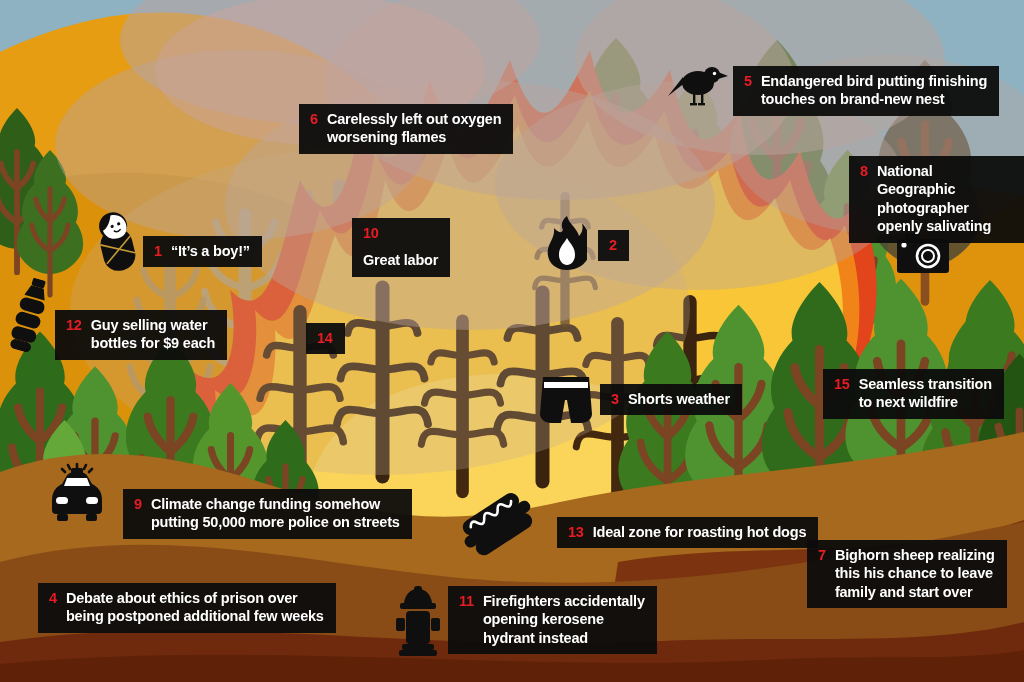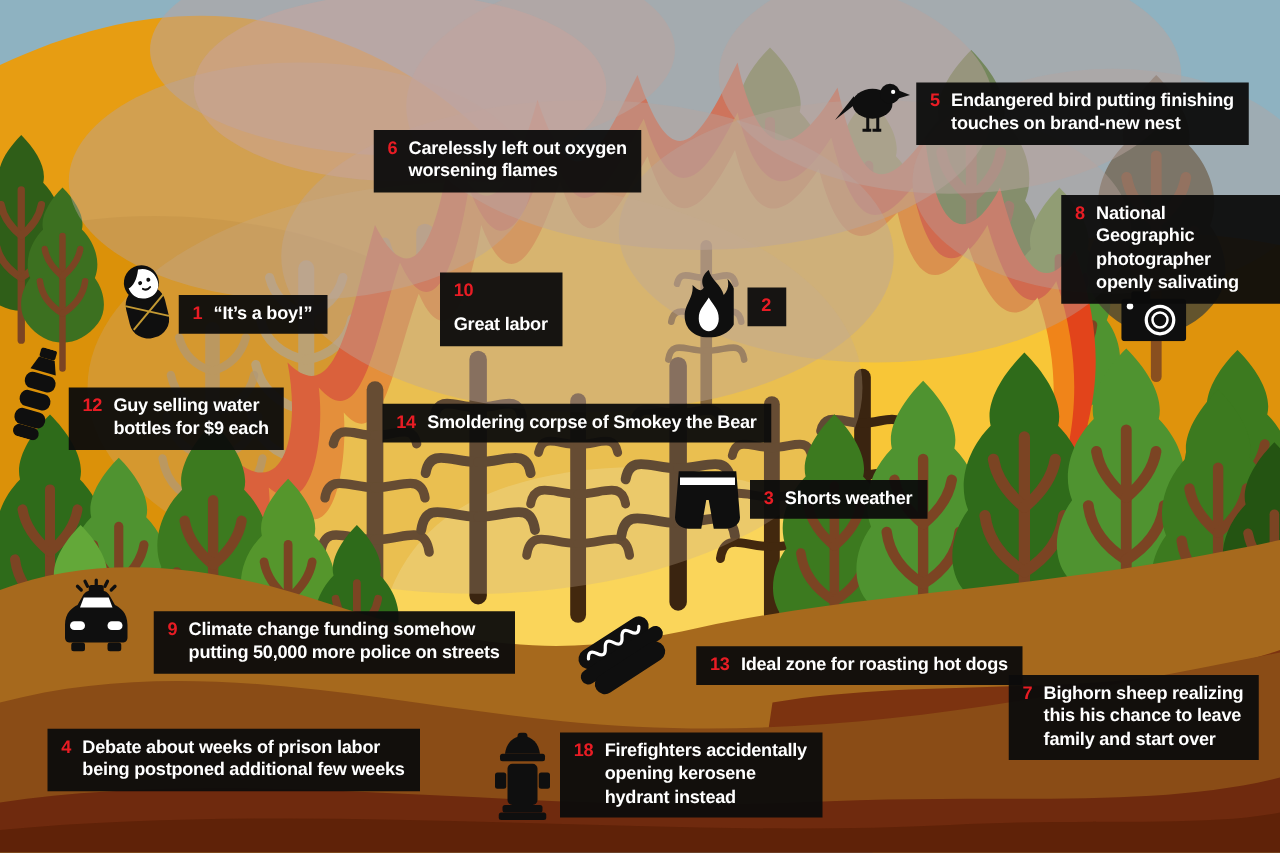--- a/index.html
+++ b/index.html
@@ -258,21 +258,21 @@
     <span class="num">2</span>
   </div>
 
   <div class="callout" style="left:600px;top:384px;">
     <span class="num">3</span>
     <span class="txt">Shorts weather</span>
   </div>
 
   <div class="callout" style="left:38px;top:583px;">
     <span class="num">4</span>
-    <span class="txt">Debate about weeks of prison labor
+    <span class="txt">Debate about ethics of prison over
 being postponed additional few weeks</span>
   </div>
 
   <div class="callout" style="left:733px;top:66px;">
     <span class="num">5</span>
     <span class="txt">Endangered bird putting finishing
 touches on brand-new nest</span>
   </div>
 
   <div class="callout" style="left:299px;top:104px;">
@@ -300,36 +300,40 @@
     <span class="txt">Climate change funding somehow
 putting 50,000 more police on streets</span>
   </div>
 
   <div class="callout" style="left:352px;top:218px;flex-direction:column;">
     <span class="num">10</span>
     <span class="txt">Great labor</span>
   </div>
 
   <div class="callout" style="left:448px;top:586px;">
-    <span class="num">18</span>
+    <span class="num">11</span>
     <span class="txt">Firefighters accidentally
 opening kerosene
 hydrant instead</span>
   </div>
 
   <div class="callout" style="left:55px;top:310px;">
     <span class="num">12</span>
     <span class="txt">Guy selling water
 bottles for $9 each</span>
   </div>
 
   <div class="callout" style="left:557px;top:517px;">
     <span class="num">13</span>
     <span class="txt">Ideal zone for roasting hot dogs</span>
   </div>
 
   <div class="callout" style="left:306px;top:299px;margin-top:24px;">
     <span class="num">14</span>
-    <span class="txt">Smoldering corpse of Smokey the Bear</span>
-  </div>
-
+  </div>
+
+  <div class="callout" style="left:823px;top:369px;">
+    <span class="num">15</span>
+    <span class="txt">Seamless transition
+to next wildfire</span>
+  </div>
 
 </div>
 
 </body></html>

